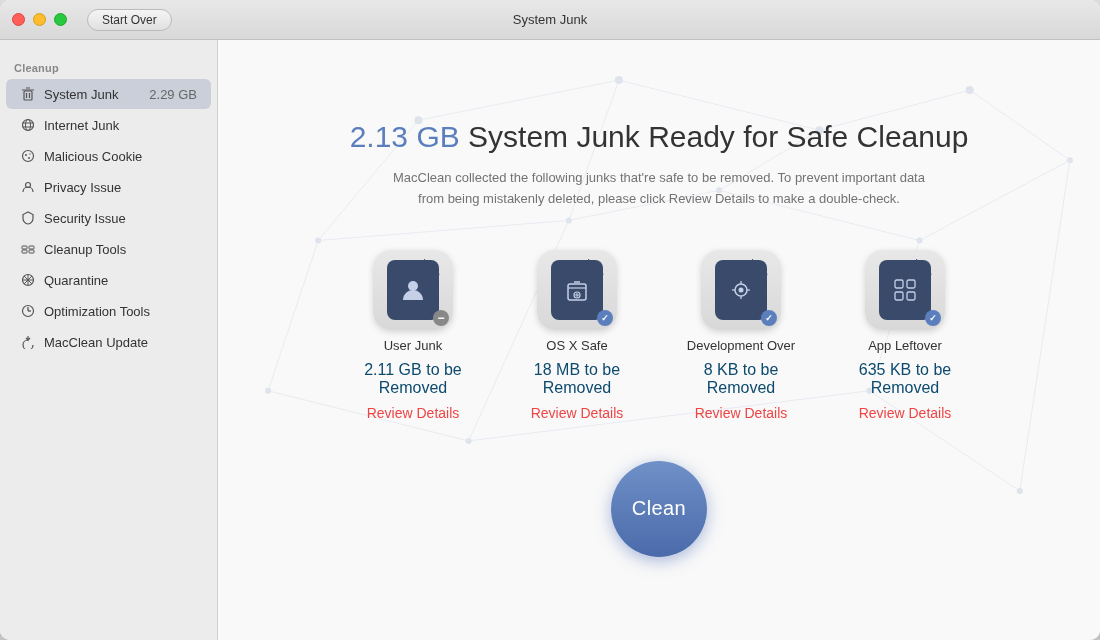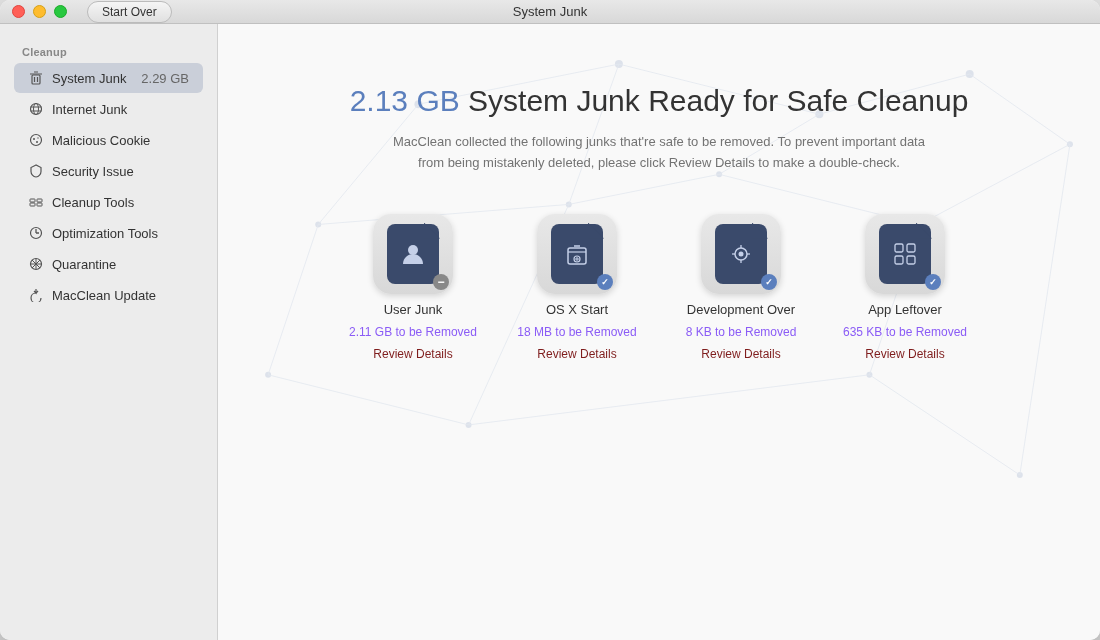--- a/index.html
+++ b/index.html
@@ -17,21 +17,21 @@
       height: 640px;
       background: #f5f5f5;
       border-radius: 10px;
       box-shadow: 0 20px 60px rgba(0,0,0,0.4);
       display: flex;
       flex-direction: column;
       overflow: hidden;
     }
     
     .title-bar {
-      height: 24px;
+      height: 40px;
       background: linear-gradient(to bottom, #e8e8e8, #d8d8d8);
       border-bottom: 1px solid #c0c0c0;
       display: flex;
       align-items: center;
       padding: 0 12px;
       position: relative;
       flex-shrink: 0;
     }
     .traffic-lights {
       display: flex;
@@ -71,21 +71,21 @@
       display: flex;
       flex: 1;
       overflow: hidden;
     }
 
     
     .sidebar {
       width: 218px;
       background: #ececec;
       border-right: 1px solid #d0d0d0;
-      padding: 14px 8px;
+      padding: 14px 0;
       flex-shrink: 0;
       overflow-y: auto;
     }
     .sidebar-section-label {
       font-size: 11px;
       font-weight: 600;
       color: #888;
       padding: 8px 14px 4px 14px;
       text-transform: none;
       letter-spacing: 0.02em;
@@ -140,21 +140,21 @@
     }
 
     
     .content-inner {
       position: relative;
       z-index: 1;
       display: flex;
       flex-direction: column;
       align-items: center;
       width: 100%;
-      padding-top: 60px;
+      padding-top: 80px;
     }
 
     .main-heading {
       font-size: 30px;
       font-weight: 300;
       color: #333;
       margin-bottom: 14px;
       text-align: center;
     }
     .main-heading .highlight {
@@ -258,27 +258,27 @@
       font-weight: bold;
       line-height: 1;
     }
     .card-title {
       font-size: 13px;
       color: #333;
       text-align: center;
       font-weight: 400;
     }
     .card-size {
-      font-size: 12px;
-      color: #8b5cf6;
+      font-size: 16px;
+      color: #0c4a6e;
       text-align: center;
     }
     .card-link {
-      font-size: 12px;
-      color: #7f1d1d;
+      font-size: 14px;
+      color: #ef4444;
       cursor: pointer;
       text-decoration: none;
     }
 
     
     .clean-button {
       width: 96px;
       height: 96px;
       border-radius: 50%;
       background: linear-gradient(to bottom, #7090c8, #4a6aaa);
@@ -345,20 +345,29 @@
           <svg width="14" height="14" viewBox="0 0 14 14" fill="none" xmlns="http://www.w3.org/2000/svg">
             <circle cx="7" cy="7" r="5.5" stroke="#555" stroke-width="1.2" fill="none"></circle>
             <circle cx="5" cy="6" r="1" fill="#555"></circle>
             <circle cx="8" cy="9" r="1" fill="#555"></circle>
             <circle cx="9" cy="5" r="0.7" fill="#555"></circle>
           </svg>
         </div>
         <span class="item-label">Malicious Cookie</span>
       </div>
 
+      <div class="sidebar-item">
+        <div class="sidebar-icon">
+          <svg width="14" height="14" viewBox="0 0 14 14" fill="none" xmlns="http://www.w3.org/2000/svg">
+            <circle cx="7" cy="5" r="2.5" stroke="#555" stroke-width="1.2" fill="none"></circle>
+            <path d="M2 12c0-2.8 2.2-5 5-5s5 2.2 5 5" stroke="#555" stroke-width="1.2" fill="none"></path>
+          </svg>
+        </div>
+        <span class="item-label">Privacy Issue</span>
+      </div>
 
       <div class="sidebar-item">
         <div class="sidebar-icon">
           <svg width="14" height="14" viewBox="0 0 14 14" fill="none" xmlns="http://www.w3.org/2000/svg">
             <path d="M7 1L2 3.5v4C2 10.2 4.2 12.7 7 13c2.8-.3 5-2.8 5-5.5v-4L7 1z" stroke="#555" stroke-width="1.2" fill="none"></path>
           </svg>
         </div>
         <span class="item-label">Security Issue</span>
       </div>
 
@@ -366,44 +375,44 @@
       <div class="sidebar-item">
         <div class="sidebar-icon">
           <svg width="14" height="14" viewBox="0 0 14 14" fill="none" xmlns="http://www.w3.org/2000/svg">
             <rect x="1" y="4" width="5" height="3" rx="0.5" stroke="#555" stroke-width="1"></rect>
             <rect x="1" y="8" width="5" height="3" rx="0.5" stroke="#555" stroke-width="1"></rect>
             <rect x="8" y="4" width="5" height="3" rx="0.5" stroke="#555" stroke-width="1"></rect>
             <rect x="8" y="8" width="5" height="3" rx="0.5" stroke="#555" stroke-width="1"></rect>
           </svg>
         </div>
         <span class="item-label">Cleanup Tools</span>
-      </div>
-
-      <div class="sidebar-item">
-        <div class="sidebar-icon">
-          <svg width="14" height="14" viewBox="0 0 14 14" fill="none" xmlns="http://www.w3.org/2000/svg">
-            <circle cx="7" cy="7" r="5.5" stroke="#555" stroke-width="1.2" fill="none"></circle>
-            <line x1="7" y1="3" x2="7" y2="7" stroke="#555" stroke-width="1.3"></line>
-            <line x1="7" y1="7" x2="10" y2="7" stroke="#555" stroke-width="1.3"></line>
-          </svg>
-        </div>
-        <span class="item-label">Optimization Tools</span>
       </div>
 
       <div class="sidebar-item">
         <div class="sidebar-icon">
           <svg width="14" height="14" viewBox="0 0 14 14" fill="none" xmlns="http://www.w3.org/2000/svg">
             <circle cx="7" cy="7" r="5.5" stroke="#555" stroke-width="1.2" fill="none"></circle>
             <line x1="7" y1="1.5" x2="7" y2="12.5" stroke="#555" stroke-width="1"></line>
             <line x1="1.5" y1="7" x2="12.5" y2="7" stroke="#555" stroke-width="1"></line>
             <line x1="3" y1="3" x2="11" y2="11" stroke="#555" stroke-width="1"></line>
             <line x1="11" y1="3" x2="3" y2="11" stroke="#555" stroke-width="1"></line>
           </svg>
         </div>
         <span class="item-label">Quarantine</span>
+      </div>
+
+      <div class="sidebar-item">
+        <div class="sidebar-icon">
+          <svg width="14" height="14" viewBox="0 0 14 14" fill="none" xmlns="http://www.w3.org/2000/svg">
+            <circle cx="7" cy="7" r="5.5" stroke="#555" stroke-width="1.2" fill="none"></circle>
+            <line x1="7" y1="3" x2="7" y2="7" stroke="#555" stroke-width="1.3"></line>
+            <line x1="7" y1="7" x2="10" y2="7" stroke="#555" stroke-width="1.3"></line>
+          </svg>
+        </div>
+        <span class="item-label">Optimization Tools</span>
       </div>
 
       <div class="sidebar-item">
         <div class="sidebar-icon">
           <svg width="14" height="14" viewBox="0 0 14 14" fill="none" xmlns="http://www.w3.org/2000/svg">
             <path d="M7 1v4l-2-2" stroke="#555" stroke-width="1.2" fill="none"></path>
             <path d="M7 5l2-2" stroke="#555" stroke-width="1.2" fill="none"></path>
             <path d="M7 5C4.2 5 2 7.2 2 10s2.2 5 5 5 5-2.2 5-5" stroke="#555" stroke-width="1.2" fill="none"></path>
           </svg>
         </div>
@@ -477,21 +486,21 @@
                   <rect x="5" y="8" width="18" height="16" rx="2" stroke="#c5d0e8" stroke-width="1.5" fill="none"></rect>
                   <line x1="5" y1="12" x2="23" y2="12" stroke="#c5d0e8" stroke-width="1.2"></line>
                   <line x1="11" y1="6" x2="17" y2="6" stroke="#c5d0e8" stroke-width="1.5"></line>
                   <circle cx="14" cy="19" r="3" stroke="#c5d0e8" stroke-width="1.2" fill="none"></circle>
                   <line x1="14" y1="17" x2="14" y2="21" stroke="#c5d0e8" stroke-width="1"></line>
                   <line x1="12" y1="19" x2="16" y2="19" stroke="#c5d0e8" stroke-width="1"></line>
                 </svg>
               </div>
               <div class="card-check"></div>
             </div>
-            <span class="card-title">OS X Start</span>
+            <span class="card-title">OS X Safe</span>
             <span class="card-size">18 MB to be Removed</span>
             <a class="card-link">Review Details</a>
           </div>
 
           <div class="card">
             <div class="card-icon-wrapper">
               <div class="card-icon-inner">
                 <svg width="28" height="28" viewBox="0 0 28 28" fill="none" xmlns="http://www.w3.org/2000/svg">
                   <circle cx="14" cy="14" r="6" stroke="#c5d0e8" stroke-width="1.5" fill="none"></circle>
                   <line x1="14" y1="8" x2="14" y2="5" stroke="#c5d0e8" stroke-width="1.3"></line>
@@ -520,16 +529,17 @@
               </div>
               <div class="card-check"></div>
             </div>
             <span class="card-title">App Leftover</span>
             <span class="card-size">635 KB to be Removed</span>
             <a class="card-link">Review Details</a>
           </div>
 
         </div>
 
+        <button class="clean-button">Clean</button>
       </div>
     </div>
   </div>
 </div>
 
 </body></html>

